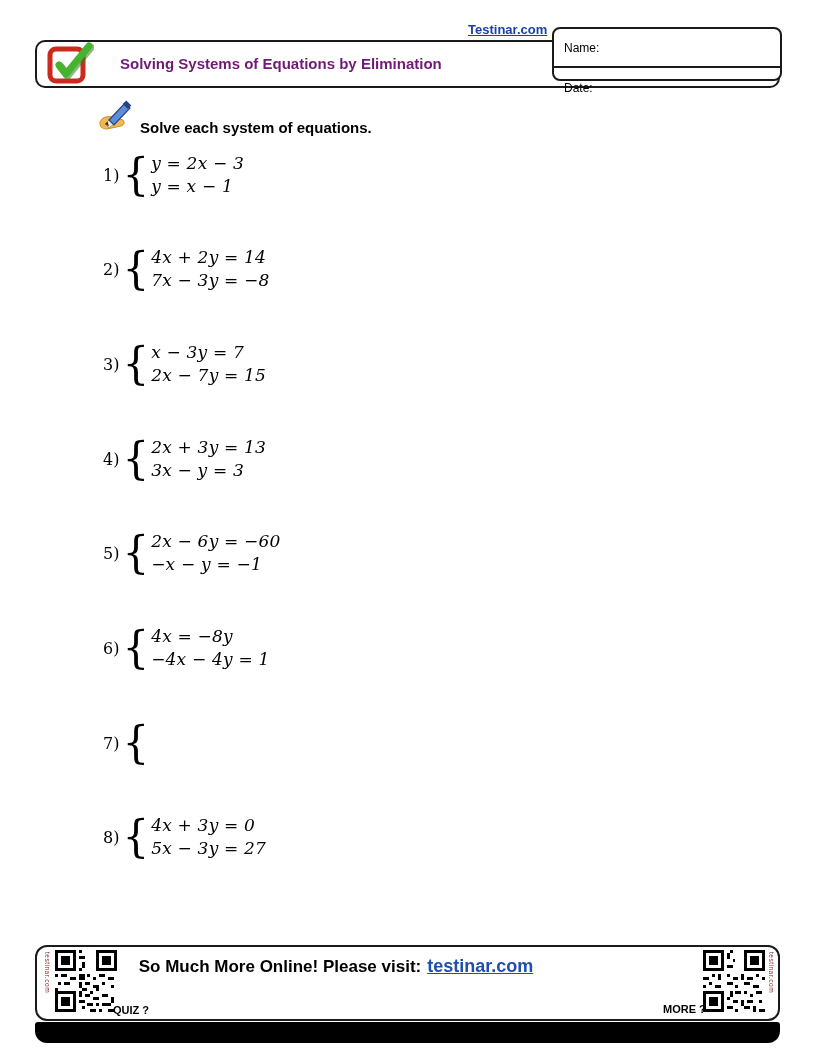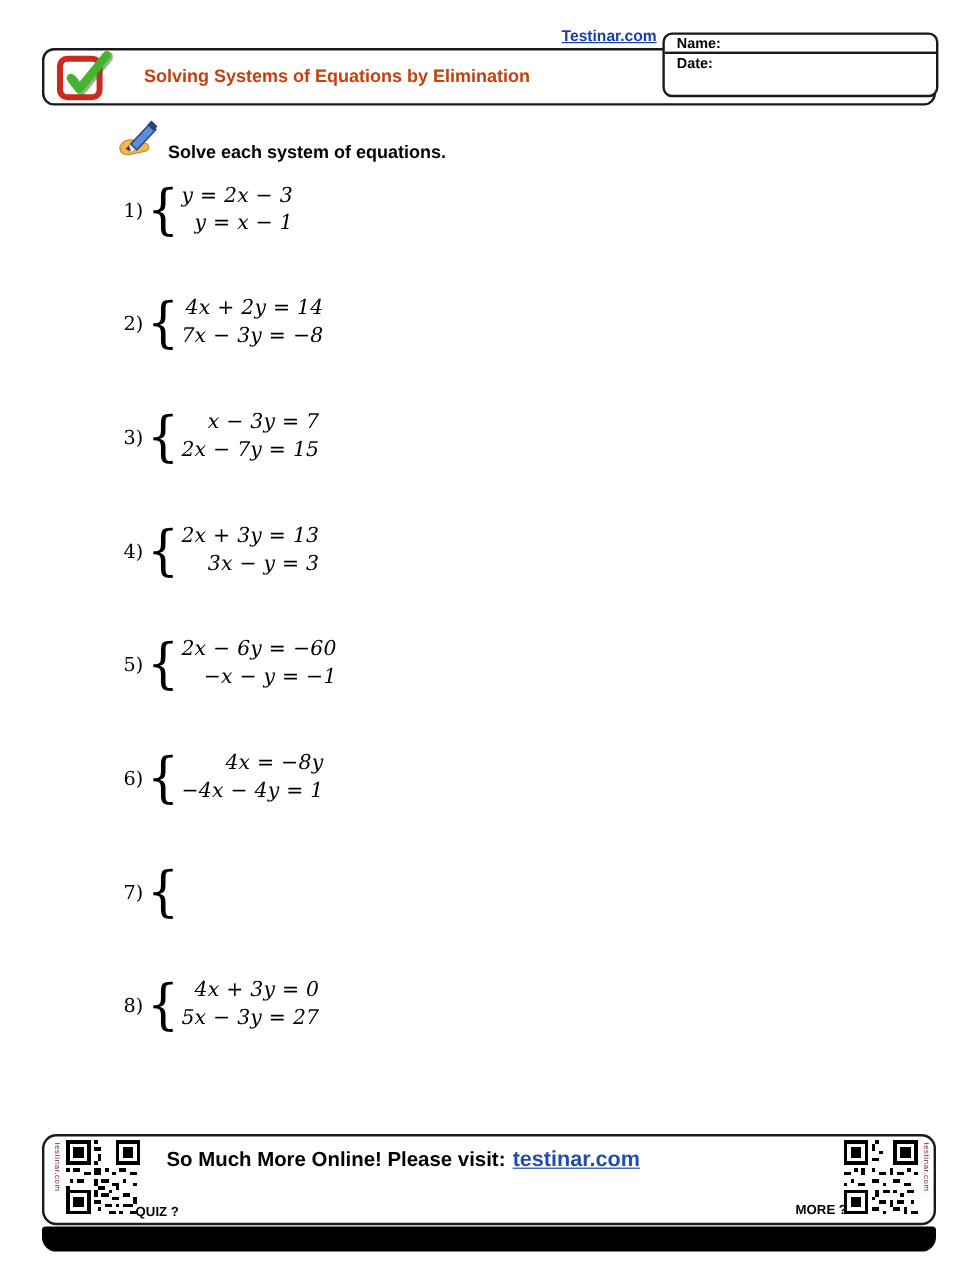--- a/index.html
+++ b/index.html
@@ -13,47 +13,47 @@
     font-size:13px; font-weight:bold; color:#1b3faa;
     text-decoration:underline; cursor:pointer;
   }
   .header-box {
     position:absolute; left:35px; top:40px; width:745px; height:48px;
     border:2px solid #1a1a1a; border-radius:10px;
   }
   .check-icon { position:absolute; left:46px; top:40px; }
   .worksheet-title {
     position:absolute; left:120px; top:55px;
-    font-size:15px; font-weight:bold; color:#c2410c;
+    font-size:15px; font-weight:bold; color:#701a75;
   }
   .namedate {
     position:absolute; left:552px; top:27px; width:230px; height:54px;
     border:2px solid #1a1a1a; border-radius:8px; background:#fff;
   }
   .nd-row {
-    height:16px; display:flex; align-items:center; padding-left:10px;
-    font-size:12px; font-weight:bold; color:#000;
+    height:39px; display:flex; align-items:center; padding-left:10px;
+    font-size:12px; font-weight:normal; color:#000;
   }
   .nd-row.first { border-bottom:2px solid #1a1a1a; }
   .pencil-icon { position:absolute; left:96px; top:100px; }
   .instruction {
     position:absolute; left:140px; top:119px;
     font-size:15px; font-weight:bold; color:#000;
   }
   .problem {
     position:absolute; left:103px; display:flex; align-items:center;
     font-family:"DejaVu Serif", serif; color:#000;
   }
   .pnum { font-size:16px; margin-right:3px; font-style:normal; }
   .brace {
     font-size:42px; line-height:50px; font-weight:400;
     margin-right:2px; transform:scaleY(1.08);
   }
   .eqs {
-    display:flex; flex-direction:column; align-items:flex-end;
+    display:flex; flex-direction:column; align-items:flex-start;
     font-size:17px; font-style:italic; line-height:23px;
     letter-spacing:0.2px;
   }
   .footer-box {
     position:absolute; left:35px; top:945px; width:745px; height:76px;
     border:2px solid #1a1a1a; border-radius:12px; background:#fff;
   }
   .footer-text {
     position:absolute; left:35px; top:956px; width:602px;
     text-align:center; font-size:17px; font-weight:bold; color:#000;

